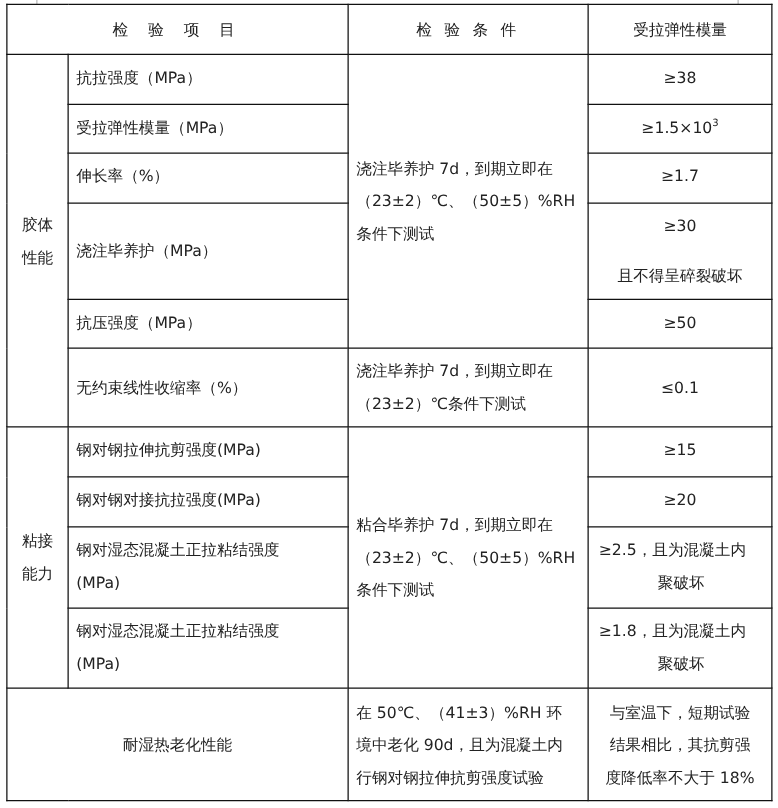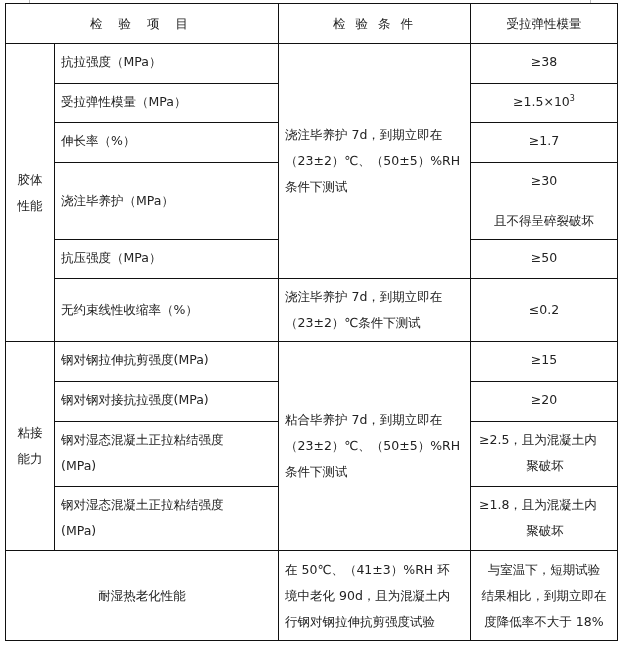--- a/index.html
+++ b/index.html
@@ -66,21 +66,21 @@
   <tr style="height:39px">
     <td class="pt">抗压强度（MPa）</td>
     <td class="c pt">≥50</td>
   </tr>
   <tr style="height:63px">
     <td class="vc">无约束线性收缩率（%）</td>
     <td class="vc">
       <div>浇注毕养护 7d，到期立即在</div>
       <div>（23±2）℃条件下测试</div>
     </td>
-    <td class="c vc">≤0.2</td>
+    <td class="c vc">≤0.1</td>
   </tr>
 
   <tr style="height:40px">
     <td rowspan="4" class="c vc">
       <div>粘接</div>
       <div>能力</div>
     </td>
     <td class="pt">钢对钢拉伸抗剪强度(MPa)</td>
     <td rowspan="4" class="vc">
       <div>粘合毕养护 7d，到期立即在</div>
@@ -116,18 +116,18 @@
 
   <tr style="height:90px">
     <td colspan="2" class="c vc">耐湿热老化性能</td>
     <td class="vc" style="padding-right:2px">
       <div>在 50℃、（41±3）%RH 环</div>
       <div>境中老化 90d，且为混凝土内</div>
       <div>行钢对钢拉伸抗剪强度试验</div>
     </td>
     <td class="c vc" style="padding:0 2px">
       <div>与室温下，短期试验</div>
-      <div>结果相比，到期立即在</div>
+      <div>结果相比，其抗剪强</div>
       <div>度降低率不大于 18%</div>
     </td>
   </tr>
 </tbody>
   </table>
 
 </body></html>

